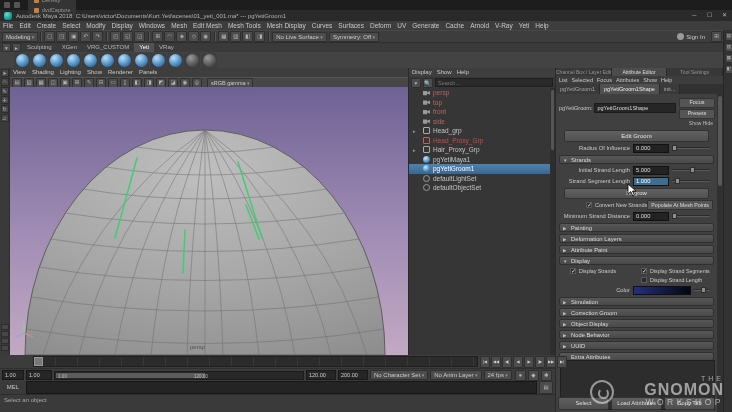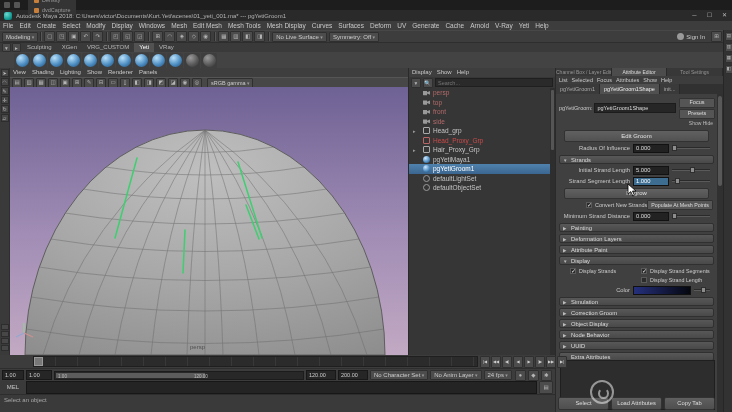--- a/index.html
+++ b/index.html
@@ -728,20 +728,25 @@
     <span id="mel-label">MEL</span>
     <input id="mel-input" style="">
     <span class="ibox" style="width:12px;height:11px;line-height:10px;margin-right:2px;">▤</span>
   </div>
 
   <div id="helprow" class="abs">
     <span>Select an object</span>
   </div>
 
   <div id="wm-logo"></div>
+  <div id="watermark">
+    <div id="wm-the">THE</div>
+    <div id="wm-gnomon">GNOMON</div>
+    <div id="wm-workshop">WORKSHOP</div>
+  </div>
 
   <div id="cursor">
     <svg width="10" height="14" viewBox="0 0 10 14">
       <path d="M1,1 L1,11 L3.8,8.6 L5.8,13 L7.4,12.2 L5.5,8 L9,8 Z" fill="#fff" stroke="#000" stroke-width="0.8"></path>
     </svg>
   </div>
 
 </div>
 
 </body></html>

